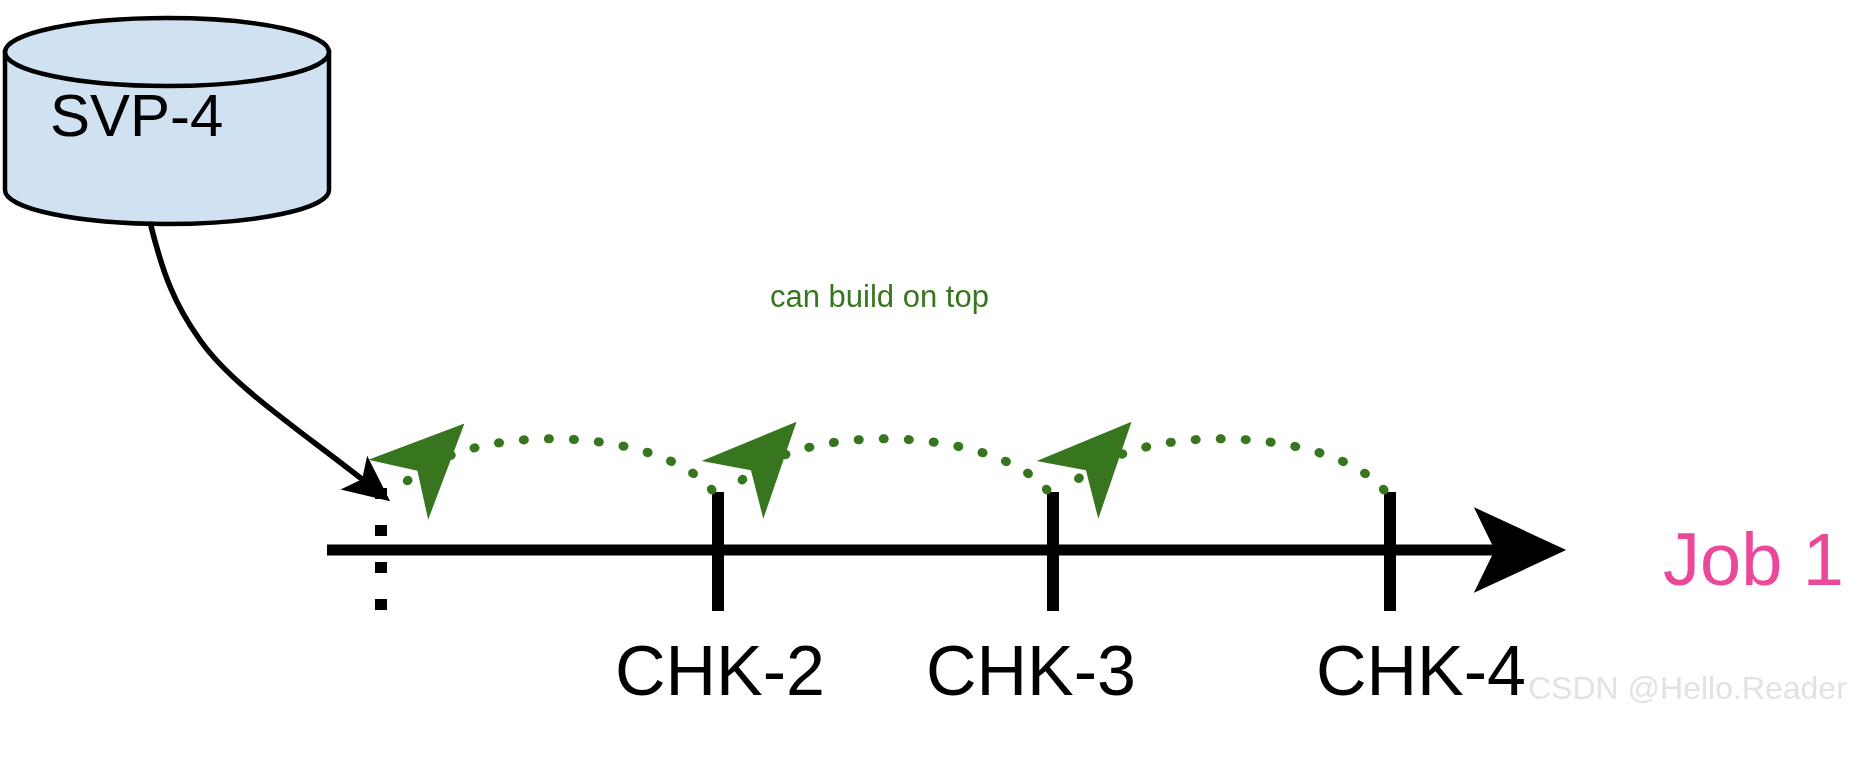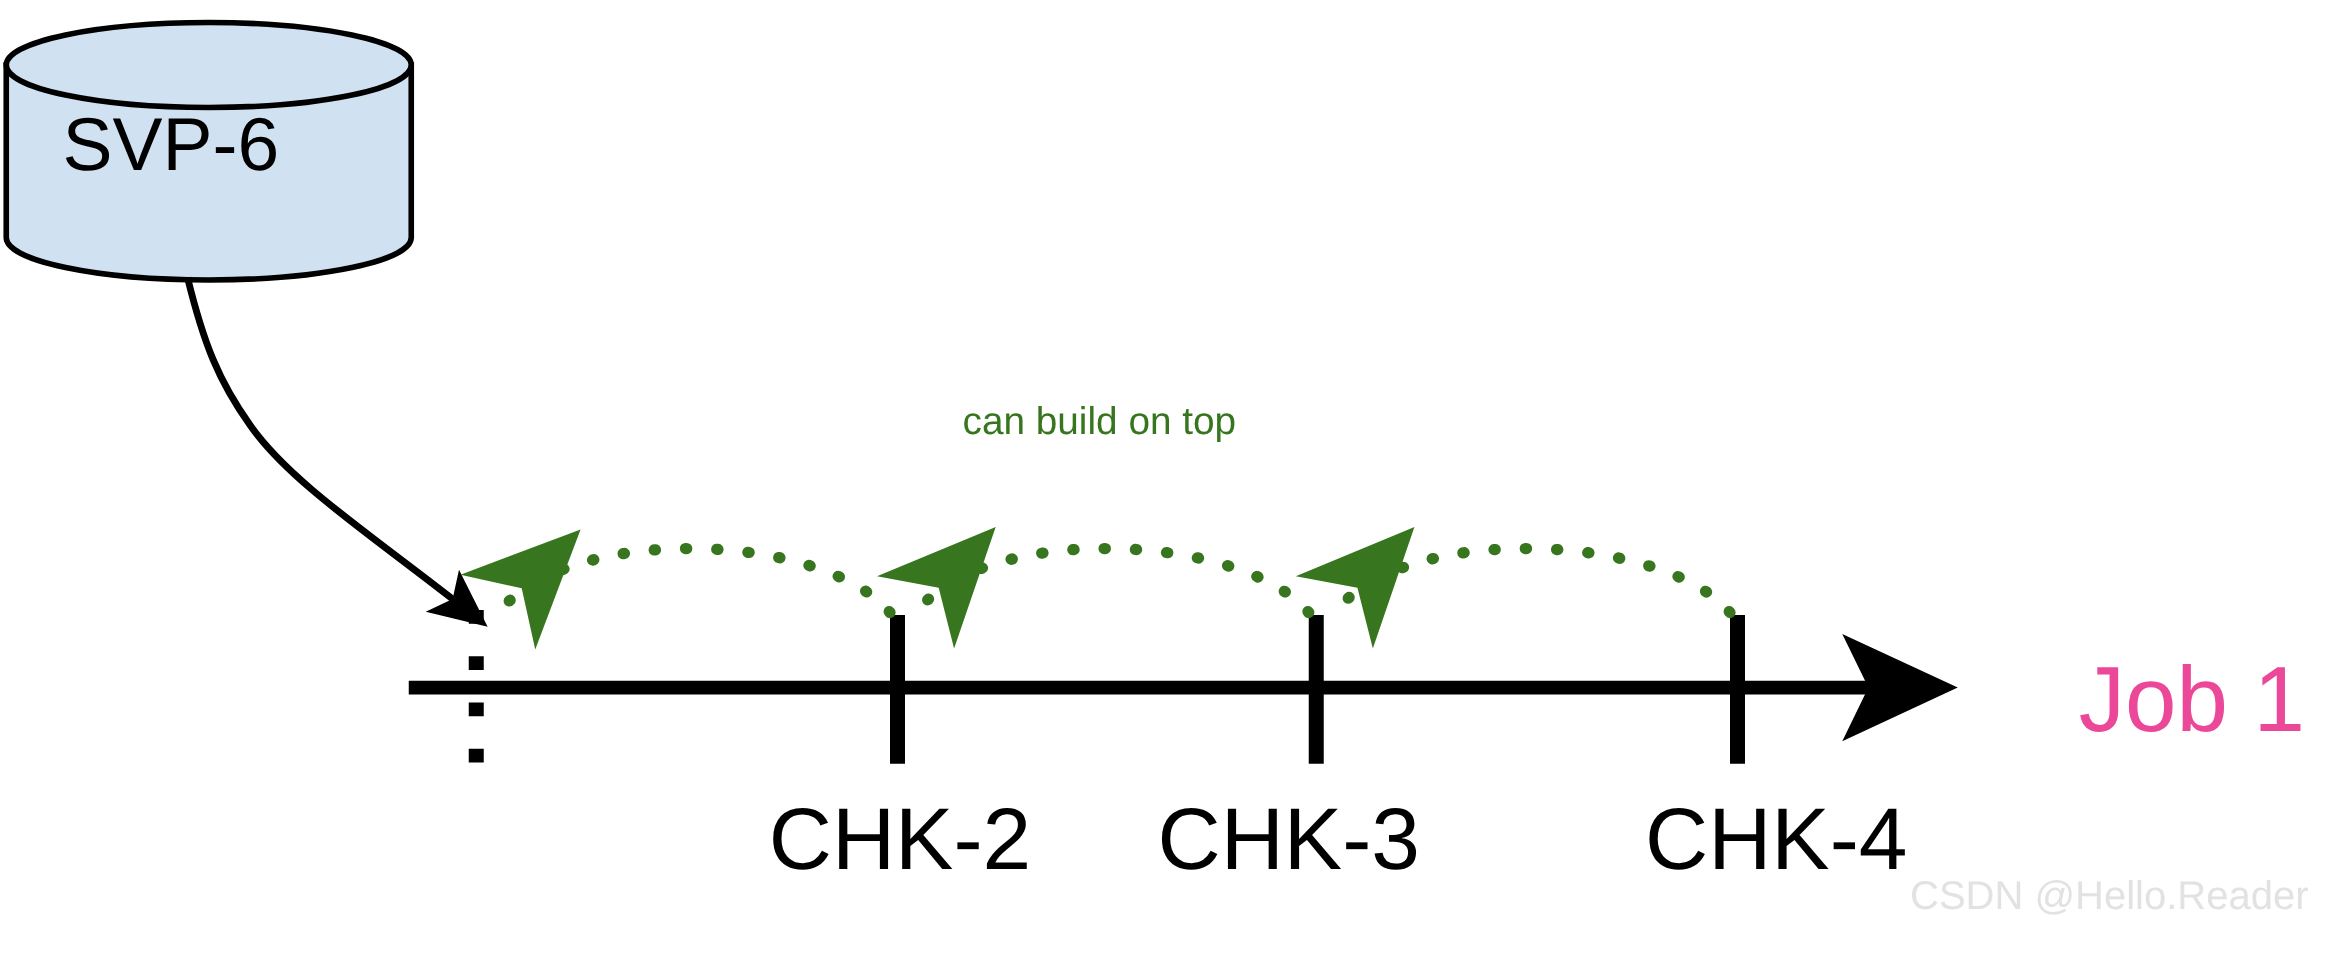--- a/index.html
+++ b/index.html
@@ -36,42 +36,41 @@
     font-size: 60px;
     color: #000000;
     letter-spacing: 0px;
   }
   #annotation-text {
     left: 770px;
     top: 276px;
     font-size: 31px;
     color: #37761e;
     line-height: 1.33;
-    margin-top: 40px;
   }
   #annotation-text .line2 { display: block; }
   #job-label {
     left: 1663px;
     top: 508px;
     font-size: 74px;
     color: #ec4899;
     margin-top: 13px;
   }
   .chk-label {
     font-size: 70px;
     color: #000000;
     top: 635px;
     transform: translateX(-50%);
   }
   #chk-label-2 { left: 720px; }
   #chk-label-3 { left: 1031px; }
   #chk-label-4 { left: 1421px; }
   #watermark {
     left: 1528px;
-    top: 700px;
+    top: 672px;
     font-size: 32px;
     color: #e2e2e2;
   }
 </style>
 </head>
 <body>
 
 <div id="canvas">
 
   <svg id="diagram-svg" viewBox="0 0 1869 762">
@@ -101,21 +100,21 @@
     <line x1="1053" y1="492" x2="1053" y2="611" stroke="#000000" stroke-width="12"></line>
     <line x1="1390" y1="492" x2="1390" y2="611" stroke="#000000" stroke-width="12"></line>
 
     <g stroke="#37761e" stroke-width="9" fill="none" stroke-linecap="round" stroke-dasharray="1 24">
       <path d="M712,490 C 660,428 470,418 404,484" marker-end="url(#green-arrowhead)"></path>
       <path d="M1047,490 C 995,428 800,418 738,484" marker-end="url(#green-arrowhead)"></path>
       <path d="M1384,490 C 1332,428 1135,418 1073,484" marker-end="url(#green-arrowhead)"></path>
     </g>
   </svg>
 
-  <div class="txt" id="svp-label">SVP-6</div>
+  <div class="txt" id="svp-label">SVP-4</div>
 
   <div class="txt" id="annotation-text"><span>can build on top</span></div>
 
   <div class="txt" id="job-label">Job 1</div>
 
   <div class="txt chk-label" id="chk-label-2">CHK-2</div>
   <div class="txt chk-label" id="chk-label-3">CHK-3</div>
   <div class="txt chk-label" id="chk-label-4">CHK-4</div>
 
   <div class="txt" id="watermark">CSDN @Hello.Reader</div>

